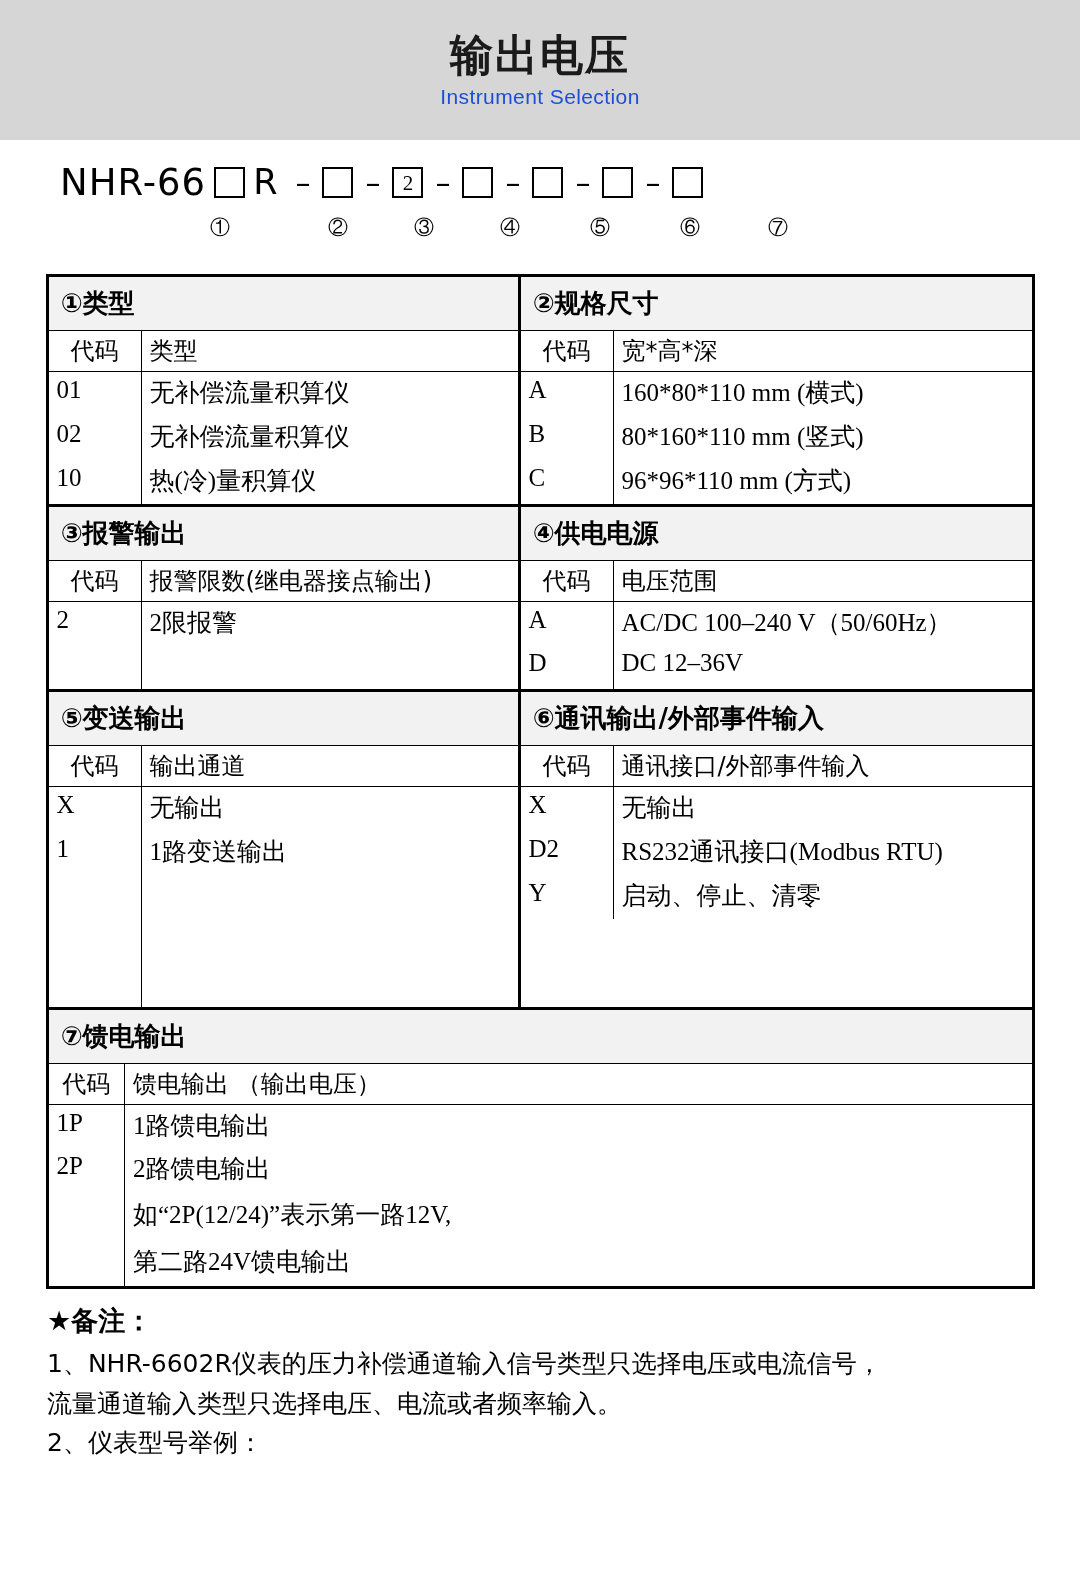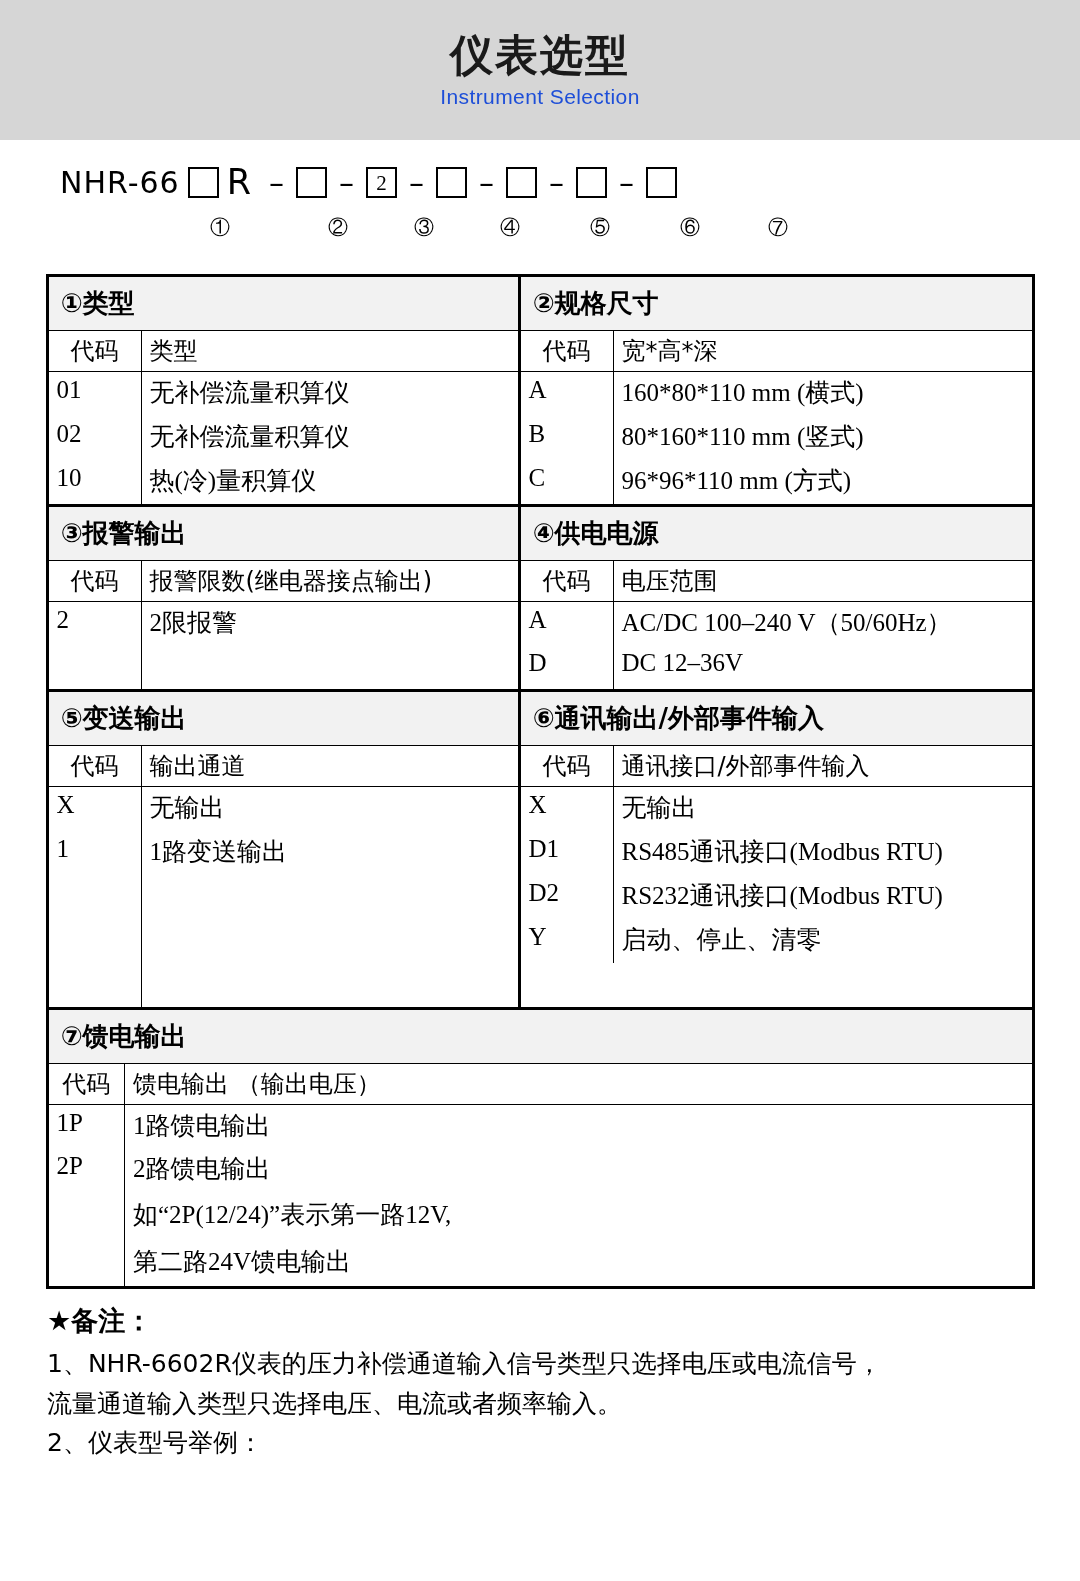--- a/index.html
+++ b/index.html
@@ -50,21 +50,21 @@
     margin-top: 16px;
   }
   .model-row {
     display: flex;
     align-items: center;
     padding-left: 60px;
     height: 52px;
   }
   .model-prefix {
     font-family: "DejaVu Sans", "Liberation Sans", sans-serif;
-    font-size: 30px;
+    font-size: 37px;
     letter-spacing: 1px;
     margin-right: 8px;
   }
   .model-R {
     font-family: "DejaVu Sans", "Liberation Sans", sans-serif;
     font-size: 35px;
     margin-left: 8px;
     margin-right: 6px;
   }
   .code-box {
@@ -160,21 +160,21 @@
     font-size: 27px;
     font-weight: bold;
     margin-bottom: 4px;
   }
   .remarks p { margin: 0 0 2px 0; }
 </style>
 </head>
 <body>
 
 <div class="banner">
-  <div class="banner-title">仪表选型</div>
+  <div class="banner-title">输出电压</div>
   <div class="banner-sub">Instrument Selection</div>
 </div>
 
 <div class="model-area">
   <div class="model-row">
     <span class="model-prefix">NHR-66</span>
     <span class="code-box"></span>
     <span class="model-R">R</span>
     <span class="dash">–</span>
     <span class="code-box"></span>
@@ -333,24 +333,20 @@
         <tbody>
               <tr class="hdr-row">
           <td class="col-code cjk">代码</td>
           <td class="cjk">通讯接口/外部事件输入</td>
         </tr>
         <tr class="row-line">
           <td class="col-code">X</td>
           <td class="cjk">无输出</td>
         </tr>
         <tr class="row-line">
-          <td class="col-code">D1</td>
-          <td>RS485通讯接口(Modbus RTU)</td>
-        </tr>
-        <tr class="row-line">
           <td class="col-code">D2</td>
           <td>RS232通讯接口(Modbus RTU)</td>
         </tr>
         <tr class="row-line">
           <td class="col-code">Y</td>
           <td class="cjk">启动、停止、清零</td>
         </tr>
       </tbody>
           </table>
     </td>

